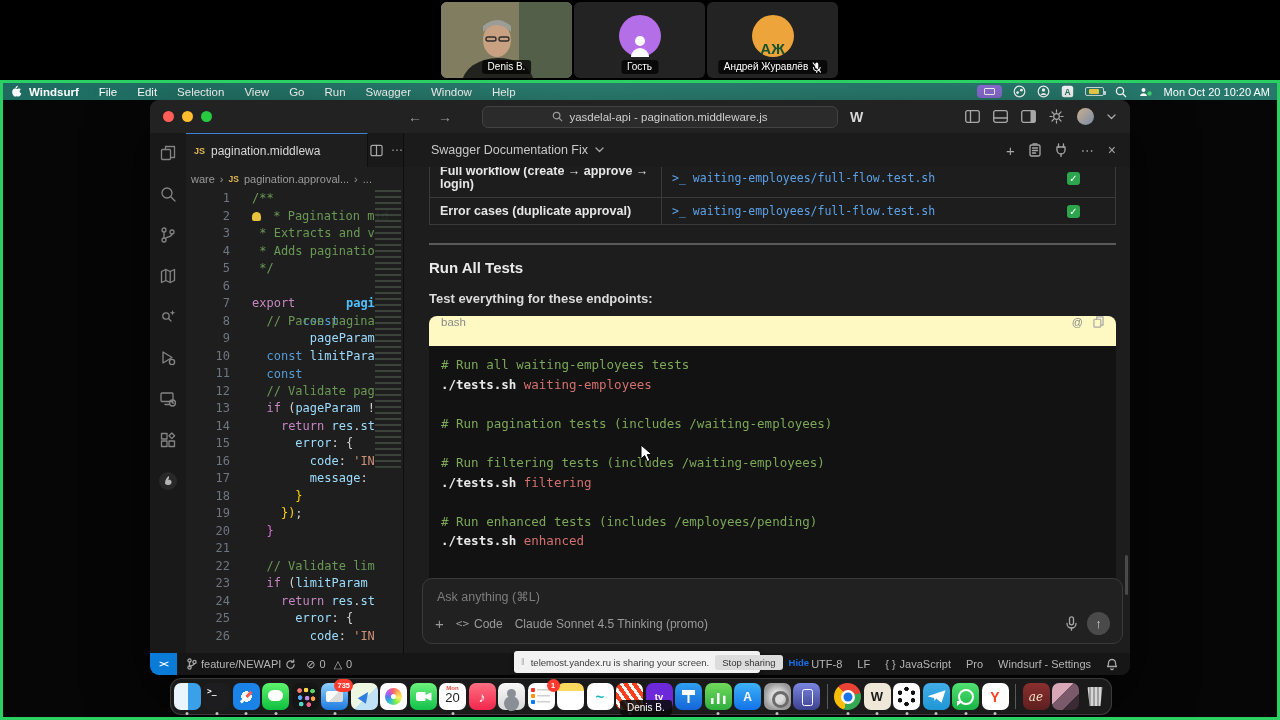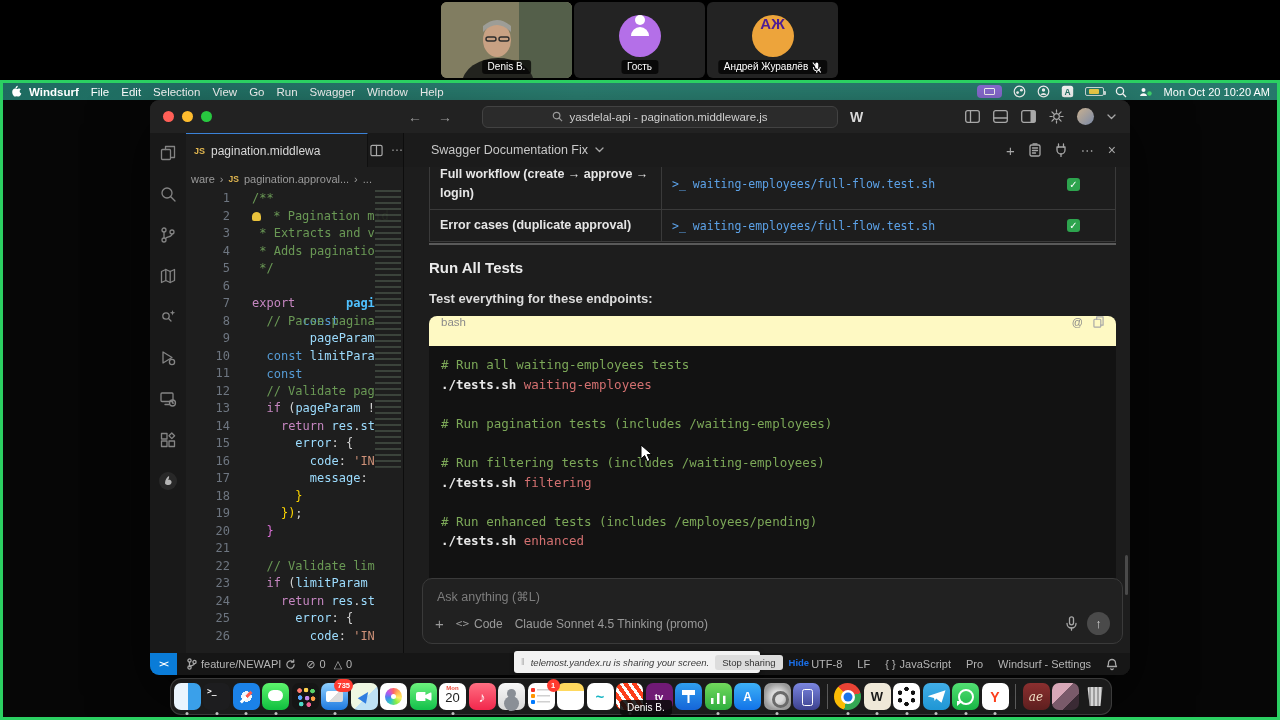--- a/index.html
+++ b/index.html
@@ -8,34 +8,34 @@
          font-family:"Liberation Sans",sans-serif;-webkit-font-smoothing:antialiased;}
 
   
   .video-strip{position:absolute;left:0;top:0;width:1280px;height:80px;background:#000;}
   .tile{position:absolute;top:2px;height:76px;width:131px;background:#232323;border-radius:6px;overflow:hidden;}
   .tile-cam{background:linear-gradient(105deg,#847f63 0%,#8d8a6c 45%,#59644d 100%);}
   .tile .name-chip{position:absolute;bottom:4px;left:50%;transform:translateX(-50%);
       background:rgba(0,0,0,.72);color:#fff;font-size:10px;line-height:14px;padding:0 6px;border-radius:3px;
       white-space:nowrap;display:flex;align-items:center;gap:4px;}
   .avatar-circle{position:absolute;left:50%;top:34px;transform:translate(-50%,-50%);width:42px;height:42px;border-radius:50%;
-      display:flex;align-items:flex-start;justify-content:center;font-weight:700;font-size:15px;color:#4c1d95;}
+      display:flex;align-items:flex-end;justify-content:center;font-weight:700;font-size:15px;color:#14532d;}
   .avatar-person-head{width:10px;height:10px;border-radius:50%;background:#fff;margin:0 auto;}
   .avatar-person-body{width:18px;height:9px;border-radius:9px 9px 0 0;background:#fff;margin:2px auto 0;}
 
   
   .share-frame{position:absolute;left:0;top:80px;width:1280px;height:640px;border:3px solid #2bd062;
       z-index:90;pointer-events:none;}
 
   
   .desktop{position:absolute;left:0;top:80px;width:1280px;height:640px;background:#060606;overflow:hidden;}
   .menubar{position:absolute;left:0;top:3px;width:1280px;height:17px;
       background:linear-gradient(90deg,#1d6b60,#2c8274 45%,#26786b);display:flex;align-items:center;
       color:#fff;font-size:11.5px;padding:0 10px;gap:0;}
-  .menu-left{display:flex;align-items:center;gap:12px;margin-left:6px;}
+  .menu-left{display:flex;align-items:center;gap:20px;margin-left:6px;}
   .menu-item{cursor:default;}
   .menu-item.bold{font-weight:700;}
   .menu-right{margin-left:auto;display:flex;align-items:center;gap:11px;}
   .mb-icon{display:inline-flex;align-items:center;justify-content:center;height:13px;}
   .share-pill{width:25px;height:13px;border-radius:4px;background:#8d6fd8;display:flex;align-items:center;justify-content:center;}
   .share-pill span{display:block;width:11px;height:7px;border:1.3px solid #fff;border-radius:1px;}
   .battery{width:19px;height:9px;border:1px solid rgba(255,255,255,.8);border-radius:2px;position:relative;padding:1px;}
   .battery i{display:block;height:100%;width:70%;background:#f7d54a;border-radius:1px;}
   .battery::after{content:"";position:absolute;right:-3px;top:2.5px;width:2px;height:4px;background:rgba(255,255,255,.8);border-radius:0 1px 1px 0;}
   .clock{font-size:11px;white-space:nowrap;}
@@ -85,21 +85,21 @@
   .c-fn{color:#4fc1ff;font-weight:700;}.c-str{color:#ce9178;}.c-pn{color:#d4d4d4;}
   .c-y{color:#ffd700;}.c-m{color:#da70d6;}
   .minimap{position:absolute;right:2px;top:0;width:26px;height:100%;background:#1e1e1e;opacity:.9;
      background-image:repeating-linear-gradient(180deg,rgba(140,170,140,.30) 0 2px,transparent 2px 6px);
      background-size:100% 60%;background-repeat:no-repeat;}
 
   
   .panel{position:absolute;left:253px;top:67px;width:727px;bottom:22px;background:#1d1d1d;border-left:1px solid #0d0d0d;overflow:hidden;color:#d6d6d6;}
   .ttable{position:absolute;left:25px;top:-9px;width:687px;border:1px solid #3a3a3a;border-bottom:none;}
   .trow{display:flex;border-bottom:1px solid #3a3a3a;align-items:stretch;}
-  .tcell-l{width:232px;padding:6px 10px;font-weight:700;font-size:12.5px;line-height:19px;border-right:1px solid #3a3a3a;color:#e6e6e6;}
+  .tcell-l{width:232px;padding:6px 10px;font-weight:700;font-size:12.5px;line-height:13px;border-right:1px solid #3a3a3a;color:#e6e6e6;}
   .tcell-c{flex:1;padding:6px 10px;display:flex;align-items:center;gap:7px;
       font-family:"DejaVu Sans Mono",monospace;font-size:11.5px;color:#5ca2e8;}
   .tcell-s{width:52px;display:flex;align-items:center;justify-content:flex-start;padding-left:4px;}
   .checkbox{width:13px;height:13px;background:#2da44e;border-radius:3px;color:#fff;font-size:10px;line-height:13px;text-align:center;}
   .hr{position:absolute;left:25px;top:76px;width:687px;height:2px;background:#5a5a5a;}
   .h2{position:absolute;left:25px;top:92px;font-size:15px;font-weight:700;color:#eaeaea;}
   .sub{position:absolute;left:25px;top:124px;font-size:13px;font-weight:700;color:#dcdcdc;}
   .codeblock{position:absolute;left:25px;top:149px;width:687px;height:269px;background:#121212;border-radius:8px;overflow:hidden;}
   .cb-head{height:30px;display:flex;align-items:flex-start;padding:0 12px;background:#fef9c3;color:#8a8a8a;font-size:11.5px;}
   .cb-icons{margin-left:auto;display:flex;gap:10px;align-items:center;color:#8a8a8a;font-size:11px;}
@@ -124,21 +124,21 @@
   .remote-box{width:27px;height:22px;background:#0a7cd8;color:#fff;display:flex;align-items:center;justify-content:center;
       font-size:9px;font-weight:700;letter-spacing:-1px;}
   .sb-left{display:flex;align-items:center;gap:10px;margin-left:10px;}
   .sb-item{display:flex;align-items:center;gap:4px;white-space:nowrap;}
   .sb-right{margin-left:auto;display:flex;align-items:center;gap:15px;margin-right:12px;}
 
   
   .notif{position:absolute;left:514px;top:571px;width:246px;height:22px;background:#f2f2f2;border-radius:3px;
       box-shadow:0 1px 4px rgba(0,0,0,.5);display:flex;align-items:center;gap:6px;padding:0 7px;z-index:40;}
   .notif .grip{color:#b0b0b0;font-size:9px;}
-  .notif .ntext{color:#3c3c3c;font-size:9.5px;white-space:nowrap;font-style:italic;}
+  .notif .ntext{color:#3c3c3c;font-size:9.5px;white-space:nowrap;}
   .stop-btn{background:#dcdcdc;border-radius:3px;color:#333;font-size:9.5px;padding:2px 7px;white-space:nowrap;}
   .hide-link{color:#1a6fe8;font-size:9.5px;font-weight:600;}
 
   
   .dock{position:absolute;left:170px;top:598px;width:942px;height:37px;background:rgba(60,60,60,.42);
       border:1px solid rgba(255,255,255,.14);border-radius:11px;display:flex;align-items:center;justify-content:center;gap:2.5px;
       padding:0 5px;z-index:30;}
   .di{width:27px;height:27px;border-radius:7px;position:relative;flex:0 0 auto;}
   .di .g{position:absolute;inset:0;display:flex;align-items:center;justify-content:center;
       font-family:"Liberation Sans",sans-serif;font-weight:700;font-size:12px;color:#fff;}
@@ -183,21 +183,21 @@
   .reminders{background:#fff;background-image:
       radial-gradient(circle at 5px 7px,#f53126 2px,transparent 2.5px),linear-gradient(#d0d0d0 0 0),
       radial-gradient(circle at 5px 13px,#ff9500 2px,transparent 2.5px),linear-gradient(#d0d0d0 0 0),
       radial-gradient(circle at 5px 19px,#007aff 2px,transparent 2.5px),linear-gradient(#d0d0d0 0 0);
       background-size:100% 100%,13px 1.5px,100% 100%,13px 1.5px,100% 100%,13px 1.5px;
       background-position:0 0,9px 6px,0 0,9px 12px,0 0,9px 18px;background-repeat:no-repeat;}
   .notes{background:linear-gradient(180deg,#ffd95e 0 30%,#fff 30% 100%);}
   .freeform{background:#fff;}
   .freeform .g{color:#18b5c4;font-size:15px;font-weight:700;}
   .telemost{background:#fc3f1d;background-image:repeating-linear-gradient(55deg,transparent 0 4px,#fff 4px 7px);}
-  .appletv{background:#701a75;}
+  .appletv{background:#6d28d9;}
   .appletv .g{font-size:9.5px;font-weight:700;}
   .keynote{background:linear-gradient(180deg,#2f9ff0,#1565d8);}
   .keynote::after{content:"";position:absolute;left:7px;top:7px;width:13px;height:13px;background:#fff;
       clip-path:polygon(0 0,100% 0,100% 38%,58% 38%,58% 100%,42% 100%,42% 38%,0 38%);}
   .numbers{background:linear-gradient(180deg,#71d95c,#2fae3e);}
   .numbers::after{content:"";position:absolute;left:6px;bottom:6px;width:15px;height:11px;
       background:linear-gradient(90deg,#fff 0 3px,transparent 3px 6px,#fff 6px 9px,transparent 9px 12px,#fff 12px 15px);
       clip-path:polygon(0 45%,3px 45%,3px 100%,6px 100%,6px 0,9px 0,9px 100%,12px 100%,12px 25%,15px 25%,15px 100%,0 100%);}
   .appstore{background:linear-gradient(180deg,#3db1f7,#1273e8);}
   .syssettings{background:radial-gradient(circle,#dcdcdc 0 30%,#9a9a9a 70%);}

